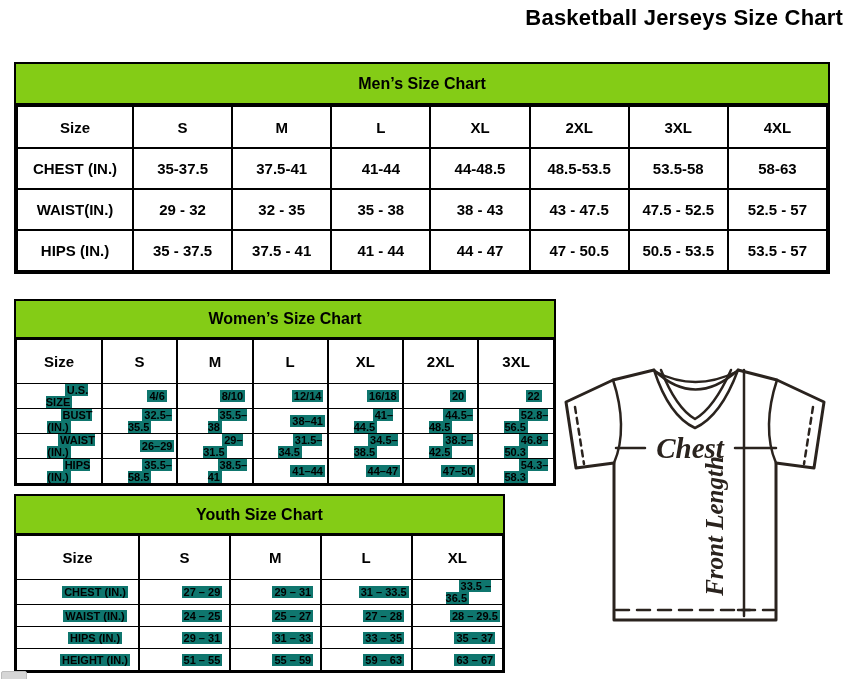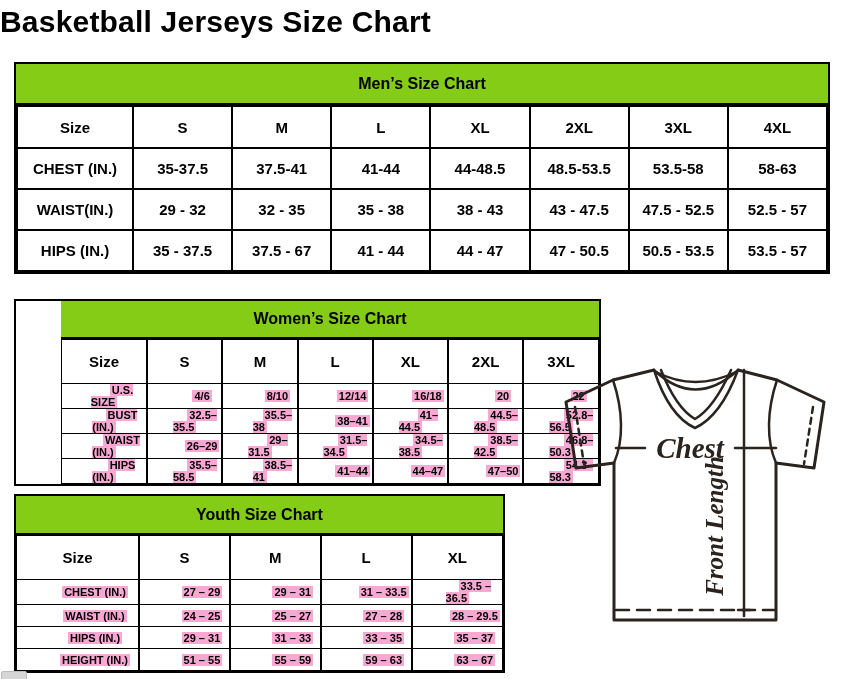--- a/index.html
+++ b/index.html
@@ -1,61 +1,61 @@
 <!DOCTYPE html>
 <html><head>
 <meta charset="utf-8">
 <style>
   html,body{margin:0;padding:0;}
   body{
     width:843px;height:679px;position:relative;background:#ffffff;
     font-family:"Liberation Sans",sans-serif;color:#000;overflow:hidden;
   }
   .page-title{
-    position:absolute;top:5px;left:0;width:843px;text-align:left;
-    font-size:30px;font-weight:bold;letter-spacing:0.2px;
+    position:absolute;top:5px;left:0;width:843px;text-align:right;
+    font-size:22px;font-weight:bold;letter-spacing:0.2px;
   }
   .size-table{position:absolute;border:2px solid #000;background:#fff;}
   .tbl-title{
     background:#84cc16;border-bottom:2px solid #000;
     display:flex;align-items:center;justify-content:center;
     font-weight:bold;font-size:16px;
   }
   table{border-collapse:collapse;table-layout:fixed;width:100%;}
   th,td{border:1px solid #000;text-align:center;font-weight:bold;padding:0;vertical-align:middle;}
 
   
   #men{left:14px;top:62px;width:812px;}
   #men .tbl-title{height:39px;}
   #men th,#men td{border-width:2px;font-size:15px;}
   #men thead tr{height:42px;}
   #men tbody tr{height:41px;}
   #men th:first-child{width:114px;}
 
   
-  #women{left:14px;top:299px;width:538px;padding-left:45px;}
+  #women{left:14px;top:299px;width:538px;}
   #women .tbl-title{height:36px;}
   #women thead tr{height:44px;}
   #women th{font-size:15px;}
   #women tbody tr{height:21px;}
   #women td{font-size:11px;}
   #women th:first-child{width:84px;}
   #women th:not(:first-child),#women td:not(:first-child){border-left-width:2px;}
 
   
   #youth{left:14px;top:494px;width:487px;}
   #youth .tbl-title{height:37px;text-align:center;}
   #youth thead tr{height:44px;}
   #youth th{font-size:15px;}
   #youth tbody tr{height:22px;}
   #youth td{font-size:11px;}
   #youth th:first-child{width:121px;}
   #youth th:not(:first-child),#youth td:not(:first-child){border-left-width:2px;}
 
-  .hl{background:#f9a8d4;padding:0 2px;margin-left:35px;}
+  .hl{background:#0f766e;padding:0 2px;margin-left:35px;}
 
   #jersey{position:absolute;left:561px;top:364px;width:266px;height:262px;}
   .jersey-text{
     font-family:"Liberation Serif",serif;font-style:italic;font-weight:bold;
   }
   .scroll-frag{
     position:absolute;left:1px;top:671px;width:24px;height:8px;
     background:#d6d6d6;border:1px solid #bcbcbc;border-radius:2px;
   }
 </style>
@@ -96,21 +96,21 @@
           <td>32 - 35</td>
           <td>35 - 38</td>
           <td>38 - 43</td>
           <td>43 - 47.5</td>
           <td>47.5 - 52.5</td>
           <td>52.5 - 57</td>
         </tr>
         <tr>
           <td>HIPS (IN.)</td>
           <td>35 - 37.5</td>
-          <td>37.5 - 67</td>
+          <td>37.5 - 41</td>
           <td>41 - 44</td>
           <td>44 - 47</td>
           <td>47 - 50.5</td>
           <td>50.5 - 53.5</td>
           <td>53.5 - 57</td>
         </tr>
       </tbody>
   </table>
 </div>
 

